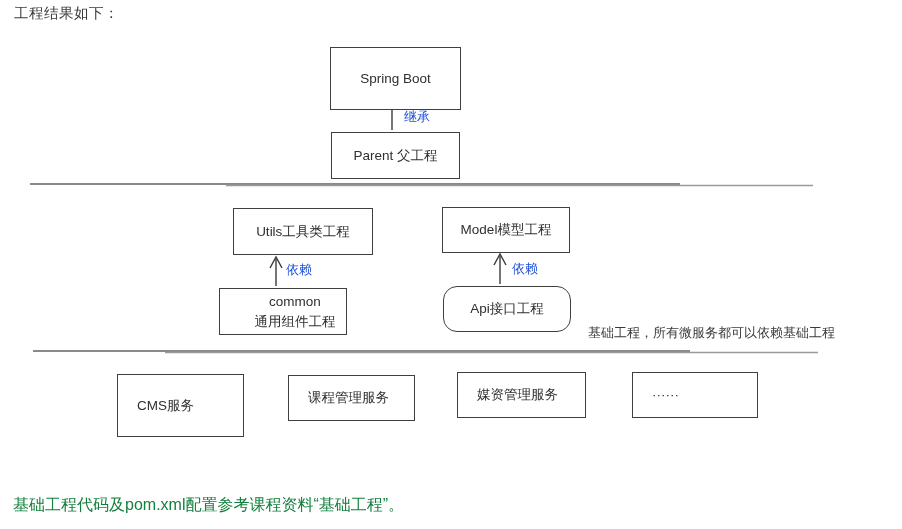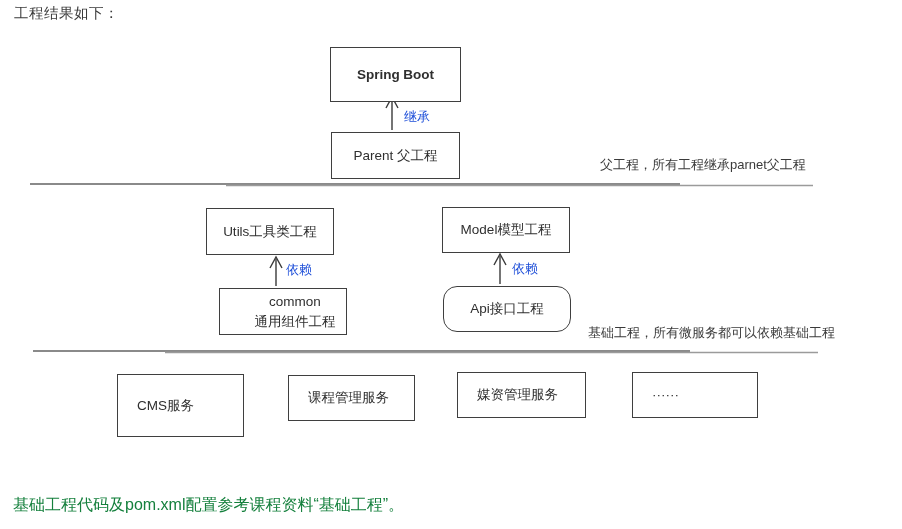--- a/index.html
+++ b/index.html
@@ -21,23 +21,23 @@
     border:1.5px solid var(--border,#3f3f3f); background:#fff;
     display:flex; align-items:center; justify-content:center;
     font-size:13.5px; color:var(--text,#2f2f2f); line-height:1.45;
   }
   .box.align-left { justify-content:flex-start; padding-left:19px; }
   .box .two-line { text-align:center; }
   .note { position:absolute; font-size:13px; color:#3a3a3a; white-space:nowrap; }
   .edge-label { position:absolute; font-size:13px; color:#1d4ed8; }
   svg.overlay { position:absolute; left:0; top:0; width:902px; height:529px; }
   
-  #box-spring { left:330px; top:47px;  width:131px; height:55px;font-weight:bold; }
+  #box-spring { left:330px; top:47px;  width:131px; height:63px; }
   #box-parent { left:331px; top:132px; width:129px; height:47px; }
-  #box-utils  { left:206px; top:208px; width:128px; height:47px; }
+  #box-utils  { left:233px; top:208px; width:140px; height:47px; }
   #box-model  { left:442px; top:207px; width:128px; height:46px; }
   #box-common { left:219px; top:288px; width:128px; height:47px;padding-left:24px; }
   #box-api    { left:443px; top:286px; width:128px; height:46px;border-radius:14px; }
   #box-cms    { left:117px; top:374px; width:127px; height:63px; }
   #box-course { left:288px; top:375px; width:127px; height:46px; }
   #box-media  { left:457px; top:372px; width:129px; height:46px; }
   #box-more   { left:632px; top:372px; width:126px; height:46px; }
   #label-inherit      { left:404px; top:108px; }
   #label-depend-left  { left:286px; top:261px; }
   #label-depend-right { left:512px; top:260px; }
@@ -81,21 +81,20 @@
   <div class="box" id="box-spring">
     <span>Spring Boot</span>
   </div>
 
   <div class="box" id="box-parent">
     <span>Parent 父工程</span>
   </div>
 
   <div class="edge-label" id="label-inherit">继承</div>
 
-  <div class="note" id="note-parent">父工程，所有工程继承parnet父工程</div>
 
   <div class="box" id="box-utils">
     <span>Utils工具类工程</span>
   </div>
 
   <div class="box" id="box-model">
     <span>Model模型工程</span>
   </div>
 
   <div class="edge-label" id="label-depend-left">依赖</div>

